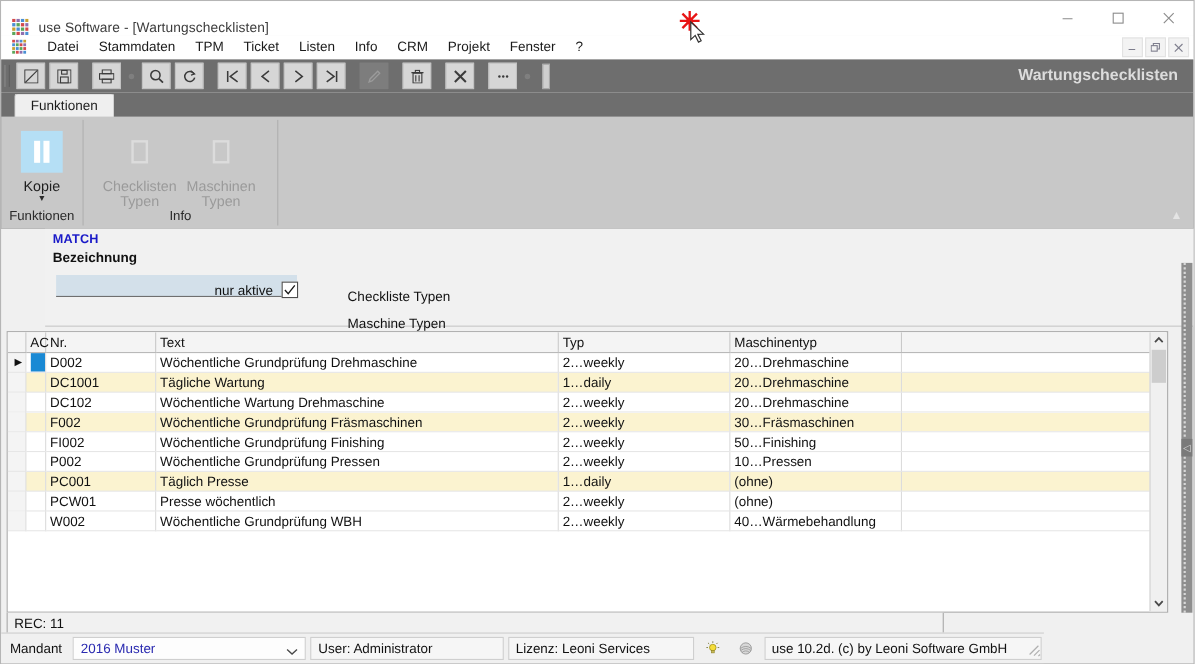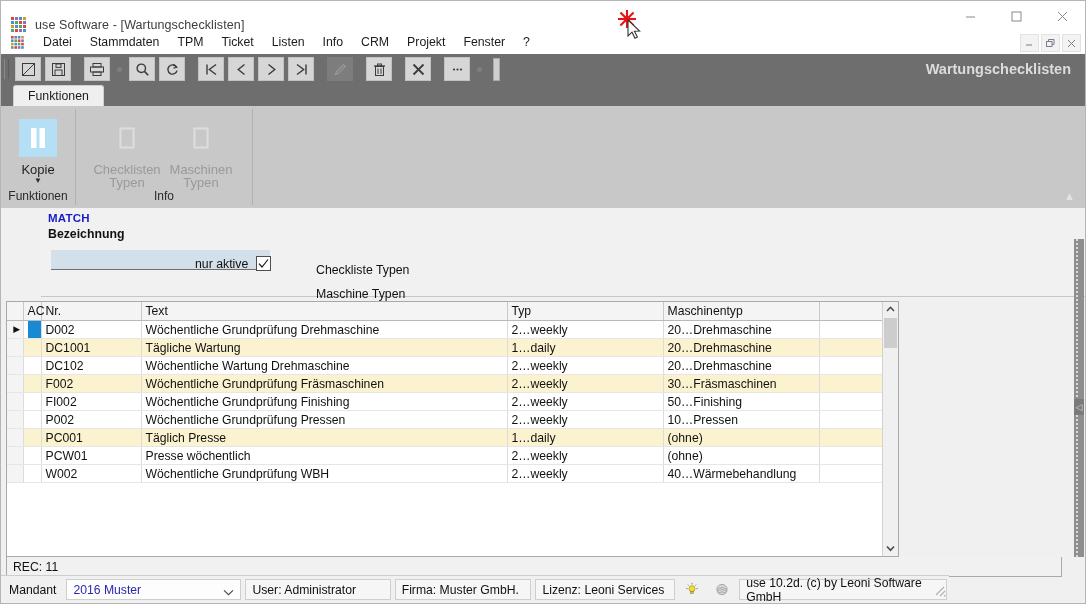--- a/index.html
+++ b/index.html
@@ -62,35 +62,35 @@
   .match-input{position:absolute;left:10px;top:42px;width:219px;height:20px;background:#d3e0ea;border:none;border-bottom:1px solid #6f6f6f;box-sizing:border-box;padding:0 4px;font-family:inherit;font-size:12px;color:#111;}
   .chk-label{position:absolute;left:154px;top:49px;font-size:12.3px;color:#111;}
   .chk-box{position:absolute;left:215px;top:48px;width:15px;height:15px;border:1px solid #4d4d4d;background:#fff;box-sizing:border-box;display:flex;align-items:center;justify-content:center;}
   .chk-box svg{display:block;}
   .flt-label{position:absolute;font-size:12.3px;color:#111;}
   .flt-field{position:absolute;height:19px;background:#d3e0ea;border-bottom:1px solid #6f6f6f;box-sizing:border-box;display:flex;align-items:center;}
   .flt-val{font-size:12.2px;color:#222;padding-left:6px;}
   .flt-dots{position:absolute;right:2px;top:2px;width:16px;height:15px;background:#e8e8e8;border:1px solid #9a9a9a;display:flex;align-items:center;justify-content:center;font-size:10px;color:#333;line-height:8px;letter-spacing:1px;}
 
   
-  .gridwrap{position:absolute;left:5px;top:300px;width:893px;height:256px;background:#fff;border:1px solid #a9a9a9;box-sizing:border-box;overflow:hidden;}
+  .gridwrap{position:absolute;left:5px;top:300px;width:1056px;height:256px;background:#fff;border:1px solid #a9a9a9;box-sizing:border-box;overflow:hidden;}
   table.grid{border-collapse:collapse;width:100%;table-layout:fixed;}
   table.grid th{height:18px;background:#f4f4f4;border-right:1px solid #c9c9c9;border-bottom:1px solid #b9b9b9;font-weight:normal;font-size:12.2px;text-align:left;padding:0 0 0 4px;color:#111;}
   table.grid td{height:17px;border-right:1px solid #dcdcdc;border-bottom:1px solid #e6e6e6;font-size:12.2px;padding:0 0 0 4px;color:#111;white-space:nowrap;overflow:hidden;}
   tr.alt td{background:#fbf3d0;}
   tr.sel td{background:#ffffff;}
   td.ind{padding:0;text-align:center;background:#f4f4f4 !important;border-right:1px solid #d2d2d2;}
   th.ind{background:#f4f4f4;border-right:1px solid #c9c9c9;}
   td.ac{padding:0;}
   .ac-fill{width:100%;height:17px;background:#1989d4;}
   .tri{color:#111;font-size:9px;line-height:17px;}
   .grid-scroll{position:absolute;right:0;top:0;width:15px;bottom:0;background:#f0f0f0;border-left:1px solid #d2d2d2;}
   .sb-arrow{width:15px;height:15px;display:flex;align-items:center;justify-content:center;color:#4a4a4a;}
   .sb-thumb{position:absolute;top:16px;left:1px;width:13px;height:30px;background:#cdcdcd;}
-  .rec-bar{position:absolute;left:5px;top:556px;width:1056px;height:20px;background:#f1f1f1;border-left:1px solid #a9a9a9;border-right:1px solid #a9a9a9;border-bottom:1px solid #a9a9a9;box-sizing:border-box;}
+  .rec-bar{position:absolute;left:5px;top:556px;width:852px;height:20px;background:#f1f1f1;border-left:1px solid #a9a9a9;border-right:1px solid #a9a9a9;border-bottom:1px solid #a9a9a9;box-sizing:border-box;}
   .rec-txt{position:absolute;left:6px;top:3px;font-size:12.2px;color:#111;}
 
   
   .outer-sb{position:absolute;right:1px;top:238px;width:10px;height:318px;background:#8e8e8e;}
   .outer-sb .tick{position:absolute;left:2px;top:0;width:0;height:100%;border-left:2px dotted #d9d9d9;}
   .outer-sb .grip{position:absolute;left:0;top:160px;width:10px;height:16px;background:#7a7a7a;color:#dcdcdc;font-size:9px;text-align:center;line-height:16px;}
 
   
   .statusbar{position:absolute;left:0;bottom:0;width:948px;height:27px;background:#f0f0f0;border-top:1px solid #cdcdcd;display:flex;align-items:center;}
   .sb-cell{height:21px;margin:0 2px;border:1px solid #cfcfcf;background:#f6f6f6;display:flex;align-items:center;font-size:12.2px;color:#111;padding:0 6px;box-sizing:border-box;}
@@ -512,21 +512,20 @@
     <span class="sb-cell sb-label">Mandant</span>
     <div class="sb-cell sb-combo">
       <span class="cval">2016 Muster</span>
       <span class="carr">
         <svg width="11" height="7" viewBox="0 0 11 7">
             <polyline points="1,1.4 5.5,5.6 10,1.4" fill="none" stroke="#4a4a4a" stroke-width="1.2"></polyline>
           </svg>
       </span>
     </div>
     <span class="sb-cell" style="width:182px;">User: Administrator</span>
-    <span class="sb-cell" style="width:171px;">Firma: Muster GmbH.</span>
     <span class="sb-cell" style="width:175px;">Lizenz: Leoni Services</span>
     <span class="sb-cell sb-icon">
       <svg width="17" height="17" viewBox="0 0 17 17">
         <circle cx="8.5" cy="7.5" r="3.6" fill="#f5dd3a" stroke="#9a8b10" stroke-width="0.8"></circle>
         <rect x="6.9" y="11" width="3.2" height="2.4" fill="#c8ba55" stroke="#8a7d20" stroke-width="0.6"></rect>
         <g stroke="#6b6b2a" stroke-width="0.9">
             <line x1="8.5" y1="0.6" x2="8.5" y2="2.4"></line>
             <line x1="1.4" y1="7.5" x2="3.2" y2="7.5"></line>
             <line x1="13.8" y1="7.5" x2="15.6" y2="7.5"></line>
             <line x1="3.2" y1="2.3" x2="4.5" y2="3.6"></line>

